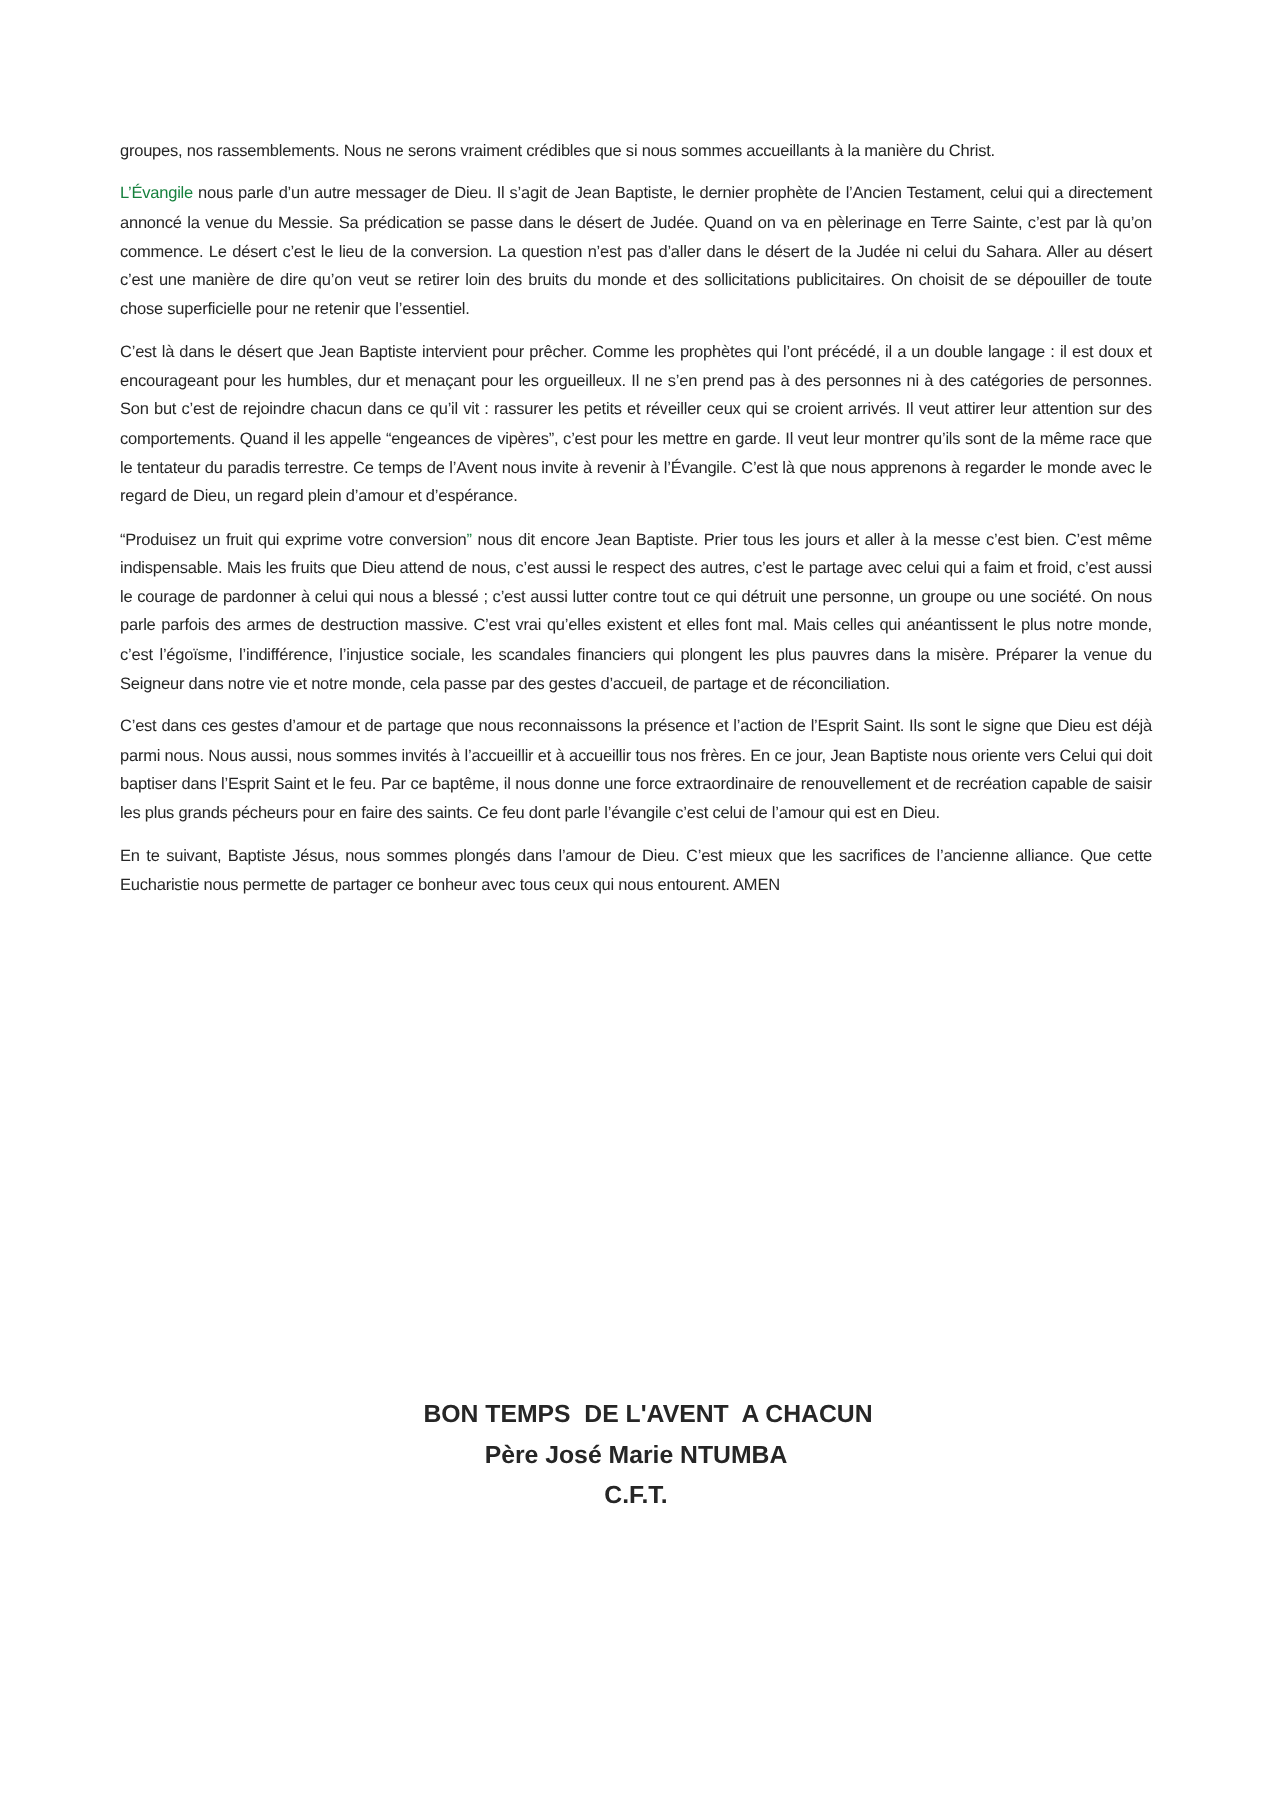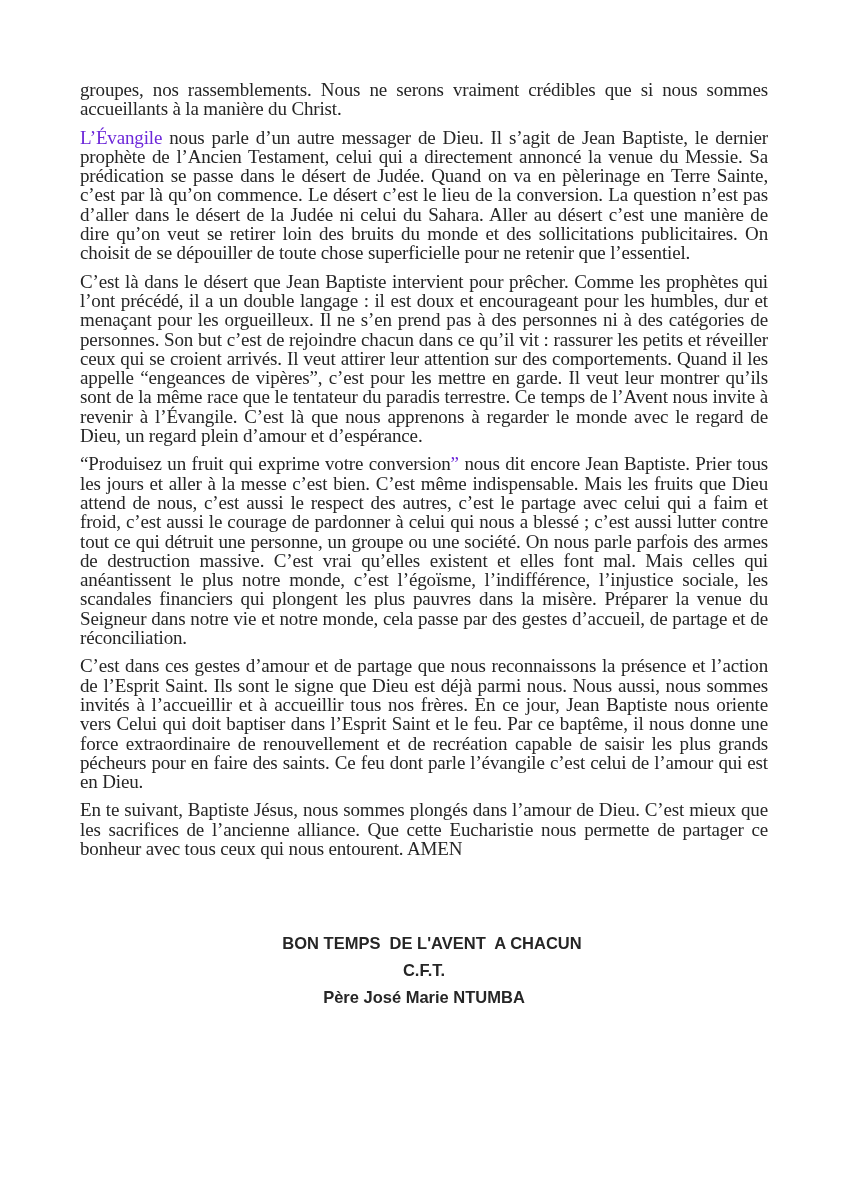--- a/index.html
+++ b/index.html
@@ -1,24 +1,24 @@
 <!DOCTYPE html>
 <html><head>
   <meta charset="utf-8">
   <style>
     html, body { margin: 0; padding: 0; background: #ffffff; }
     body { width: 848px; height: 1200px; position: relative; overflow: hidden; }
     .page {
-      position: absolute; left: 80px; top: 80px; width: 688px;
-      font-family: Liberation Serif, serif;
-      font-size: 19px; line-height: 19.3px; color: #262626;
+      position: absolute; left: 80px; top: 92px; width: 688px;
+      font-family: Liberation Sans, sans-serif;
+      font-size: 11px; line-height: 19.3px; color: #262626;
       text-align: justify; letter-spacing: -0.15px;
     }
     .para { margin: 0 0 9px 0; }
-    .blue { color: #6d28d9; }
+    .blue { color: #15803d; }
     .closing {
       position: absolute; left: 0; width: 848px; top: 930px;
       text-align: center; font-family: "Liberation Sans", sans-serif;
       font-weight: bold; font-size: 16.5px; color: #262626;
     }
     .closing div { height: 27px; line-height: 27px; }
   </style>
 </head>
 <body>
 
@@ -38,15 +38,15 @@
   <p class="para">
     <span>C’est dans ces gestes d’amour et de partage que nous reconnaissons la présence et l’action de l’Esprit Saint. Ils sont le signe que Dieu est déjà parmi nous. Nous aussi, nous sommes invités à l’accueillir et à accueillir tous nos frères. En ce jour, Jean Baptiste nous oriente vers Celui qui doit baptiser dans l’Esprit Saint et le feu. Par ce baptême, il nous donne une force extraordinaire de renouvellement et de recréation capable de saisir les plus grands pécheurs pour en faire des saints. Ce feu dont parle l’évangile c’est celui de l’amour qui est en Dieu.</span>
   </p>
   <p class="para">
     <span>En te suivant, Baptiste Jésus, nous sommes plongés dans l’amour de Dieu. C’est mieux que les sacrifices de l’ancienne alliance. Que cette Eucharistie nous permette de partager ce bonheur avec tous ceux qui nous entourent. AMEN</span>
   </p>
 </div>
 
 <div class="closing">
   <div style="white-space: pre; padding-left: 16px;">BON TEMPS  DE L'AVENT  A CHACUN</div>
+  <div>Père José Marie NTUMBA</div>
   <div>C.F.T.</div>
-  <div>Père José Marie NTUMBA</div>
 </div>
 
 </body></html>

